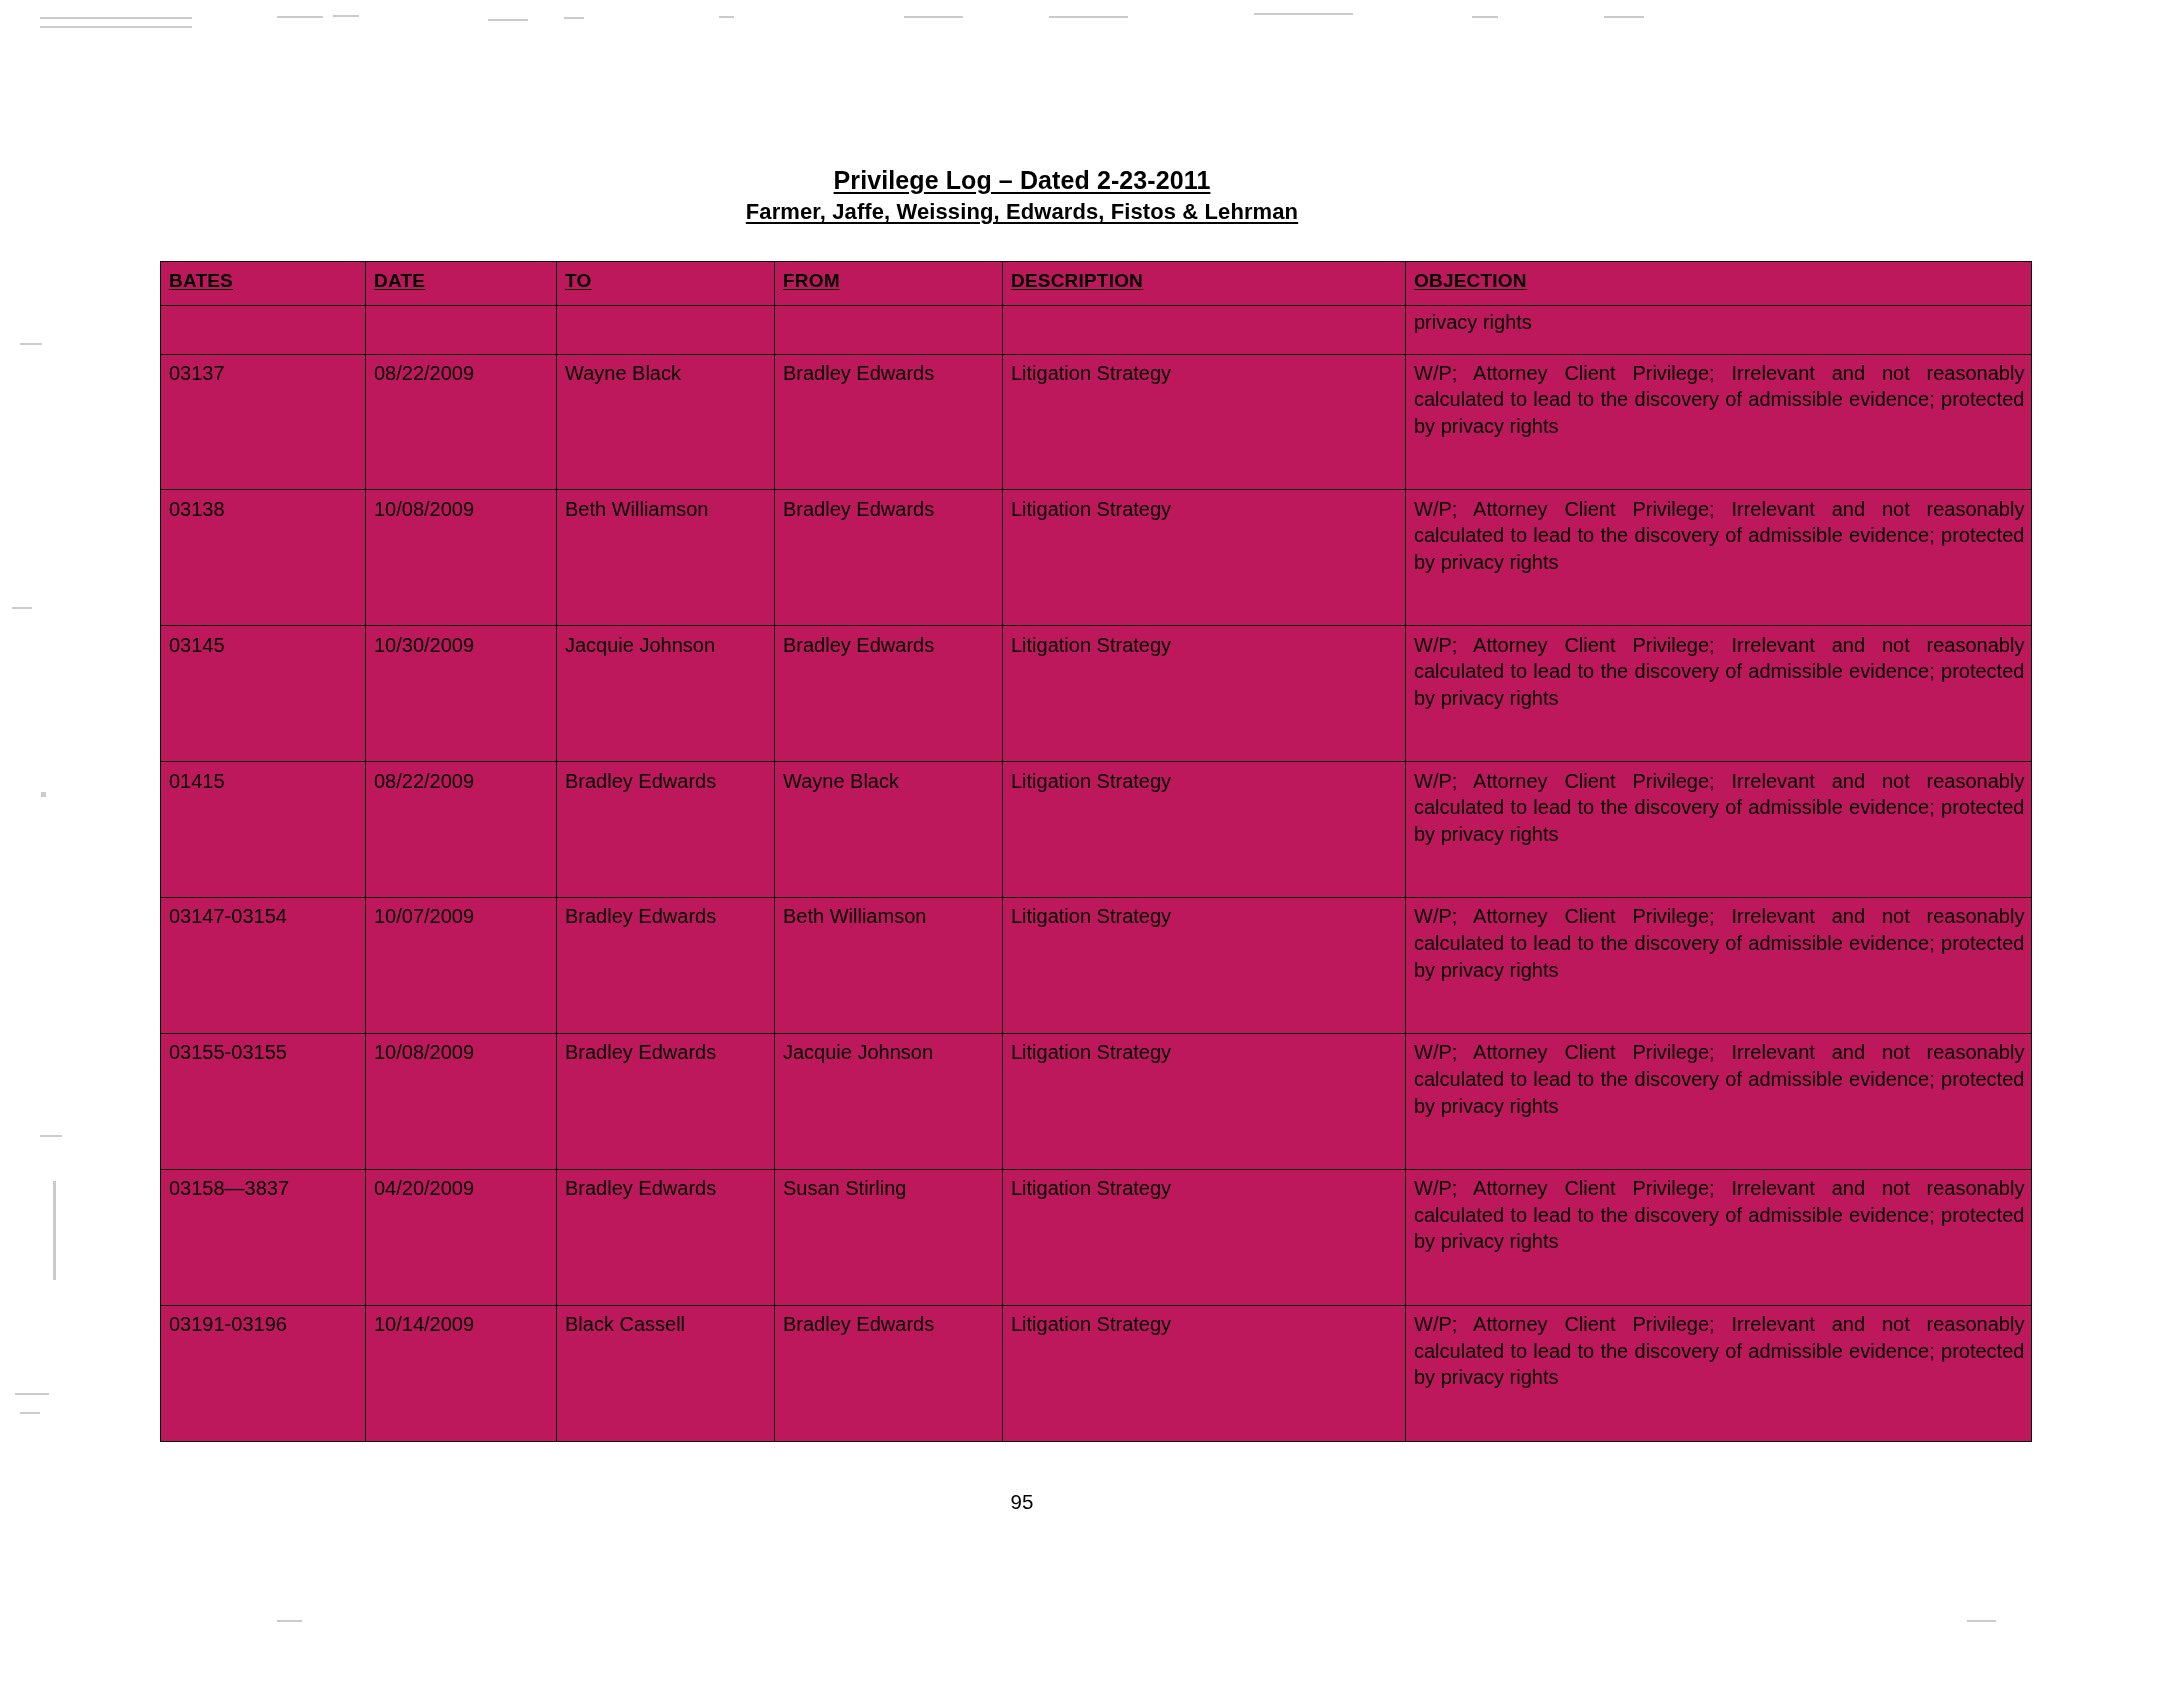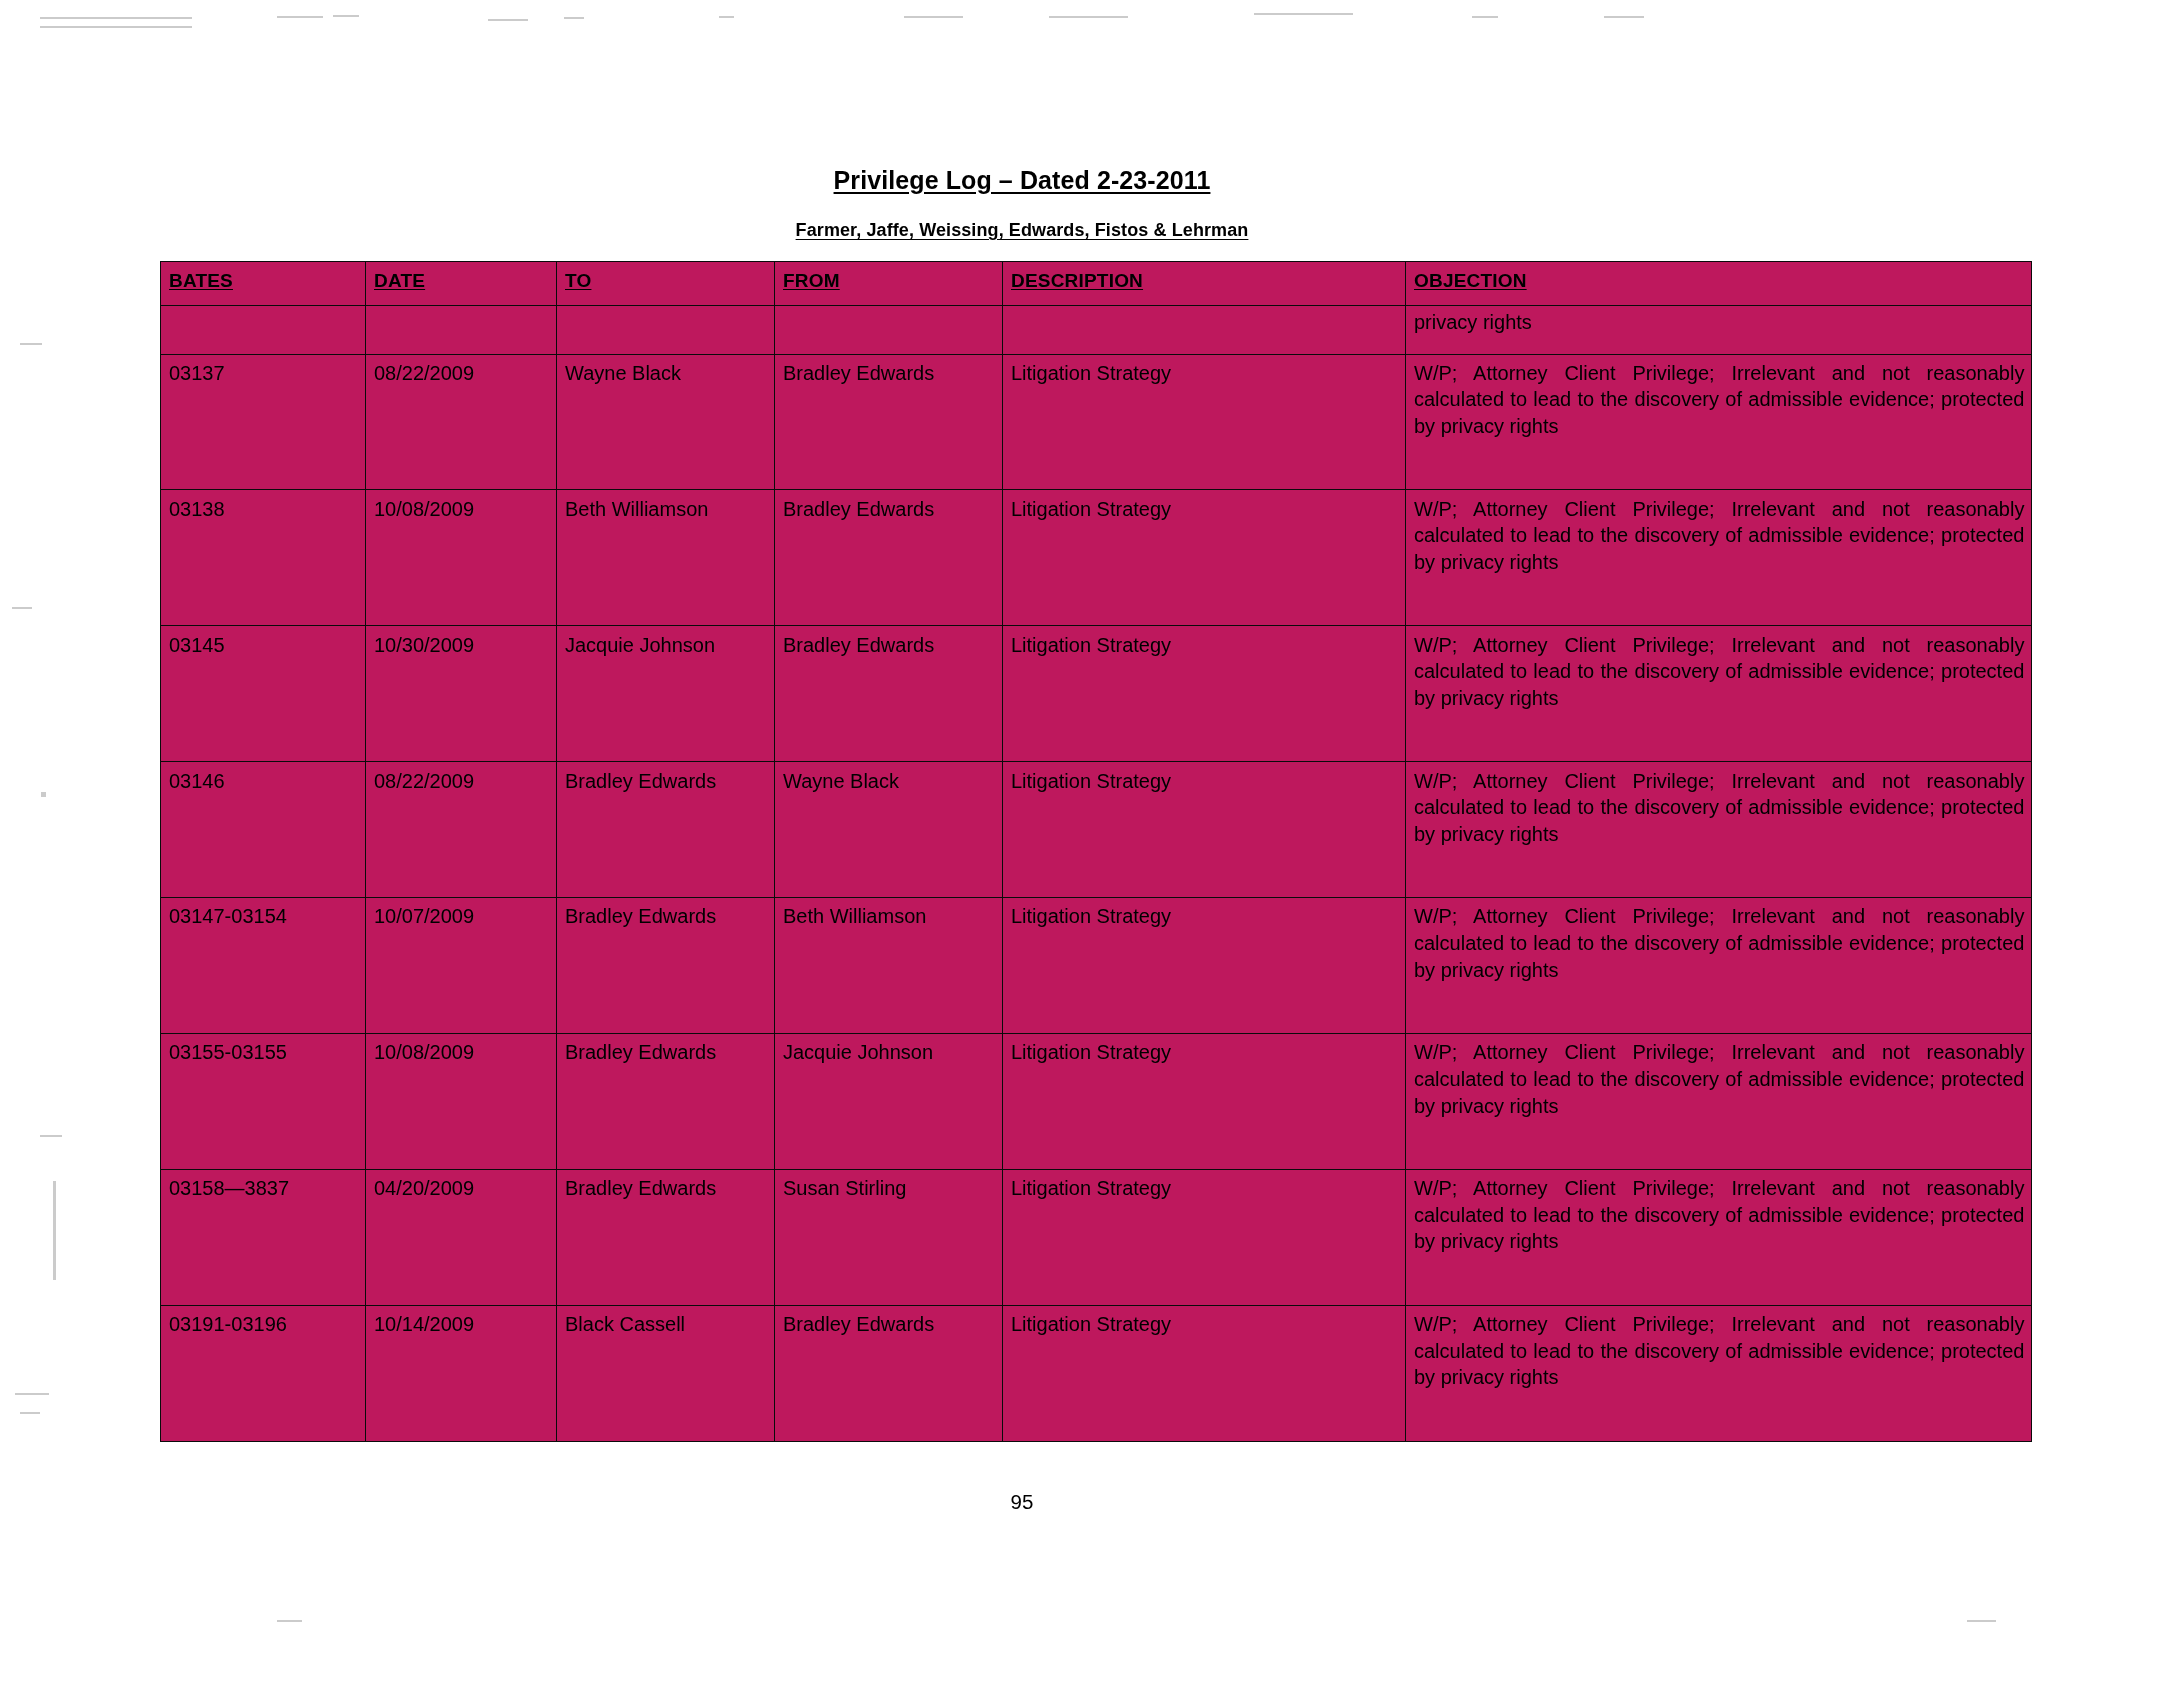--- a/index.html
+++ b/index.html
@@ -41,22 +41,21 @@
   .doc-title .line {
     font-weight: bold;
     font-size: 25px;
     letter-spacing: 0.1px;
     text-decoration: underline;
     text-underline-offset: 2.6px;
     line-height: 1.32;
     white-space: nowrap;
   }
   .doc-title .line2 {
-    font-size: 18px;
-    margin-top: 22px;
+    font-size: 22px;
   }
 
   table.log {
     position: absolute;
     left: 160px;
     top: 261px;
     width: 1870px;
     border-collapse: collapse;
     table-layout: fixed;
   }
@@ -208,21 +207,21 @@
         <td>10/30/2009</td>
         <td>Jacquie Johnson</td>
         <td>Bradley Edwards</td>
         <td>Litigation Strategy</td>
         <td class="obj">
             <span class="objtext">W/P; Attorney Client Privilege; Irrelevant and not reasonably calculated to   lead to the discovery of admissible evidence; protected by privacy rights</span>
           </td>
       </tr>
 
       <tr class="data-row">
-        <td>03146</td>
+        <td>01415</td>
         <td>08/22/2009</td>
         <td>Bradley Edwards</td>
         <td>Wayne Black</td>
         <td>Litigation Strategy</td>
         <td class="obj">
             <span class="objtext">W/P; Attorney Client Privilege; Irrelevant and not reasonably calculated to   lead to the discovery of admissible evidence; protected by privacy rights</span>
           </td>
       </tr>
 
       <tr class="data-row">

